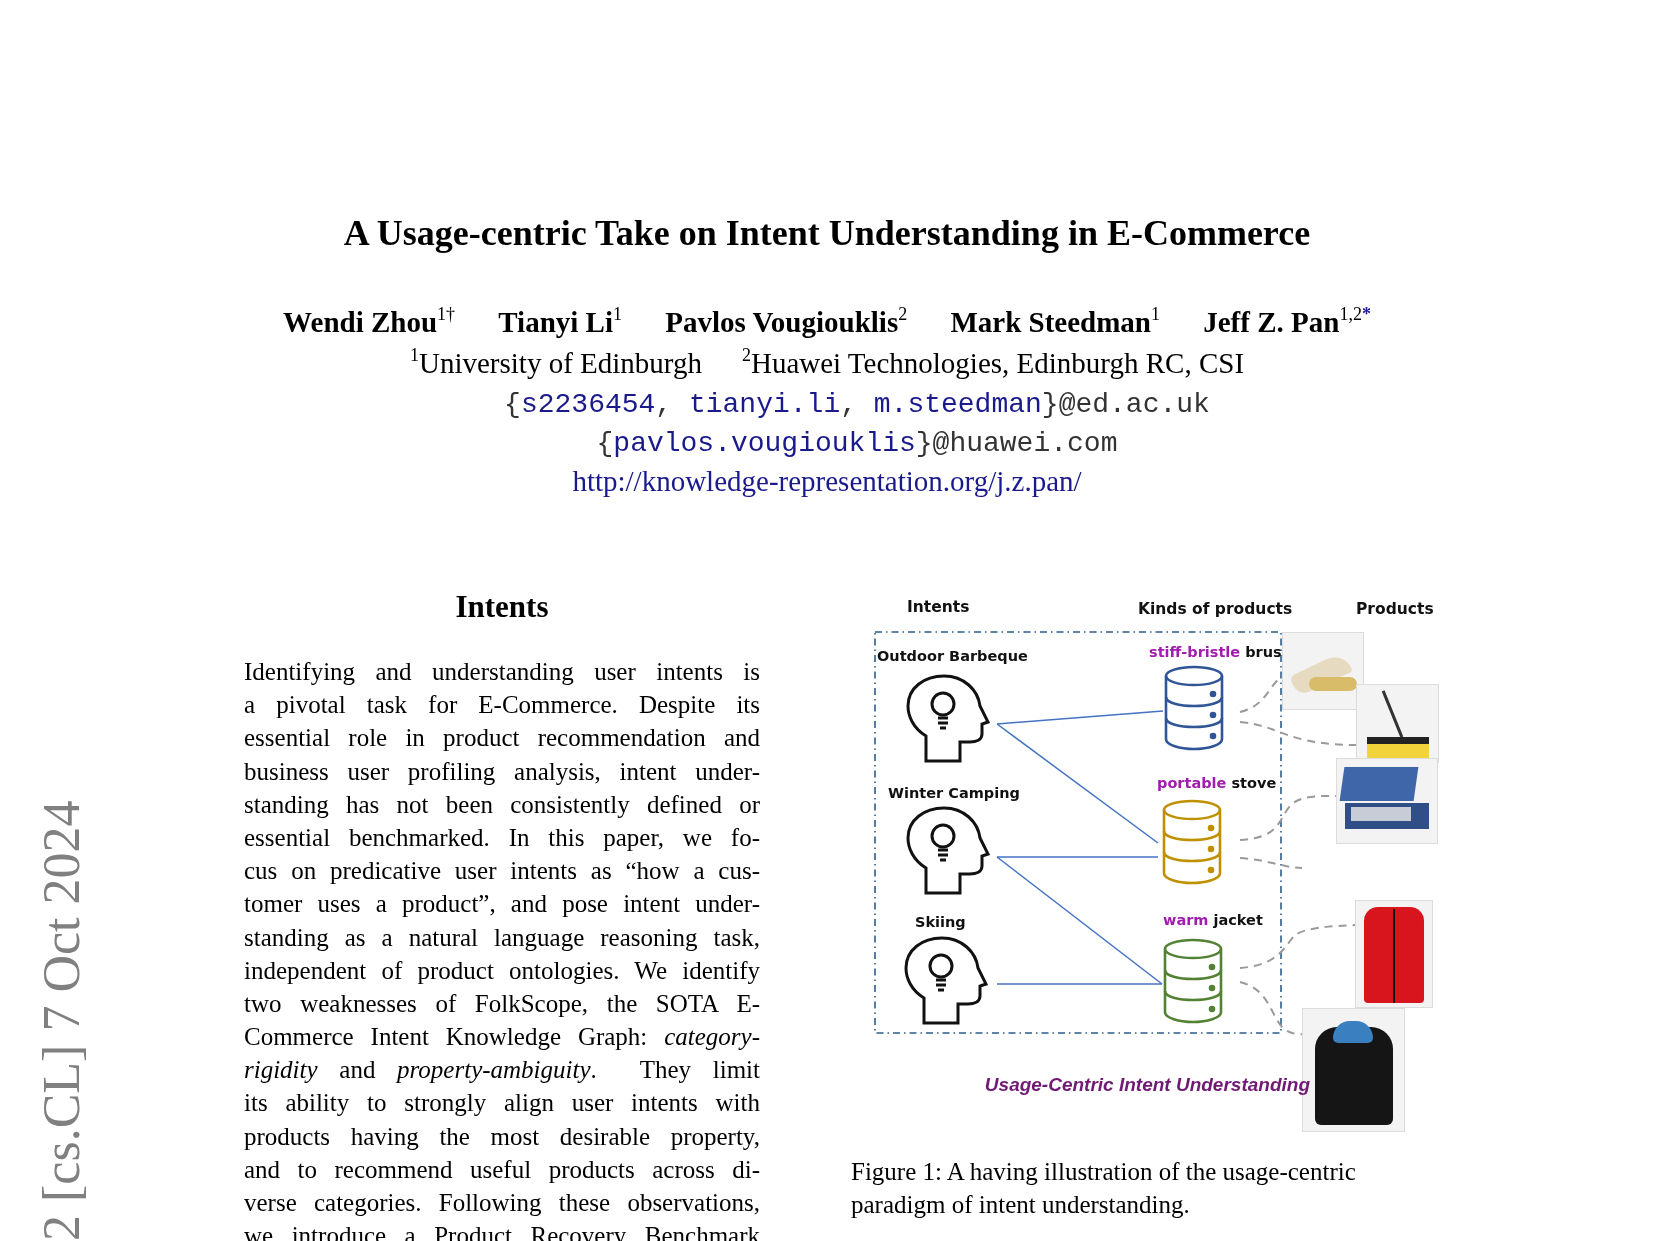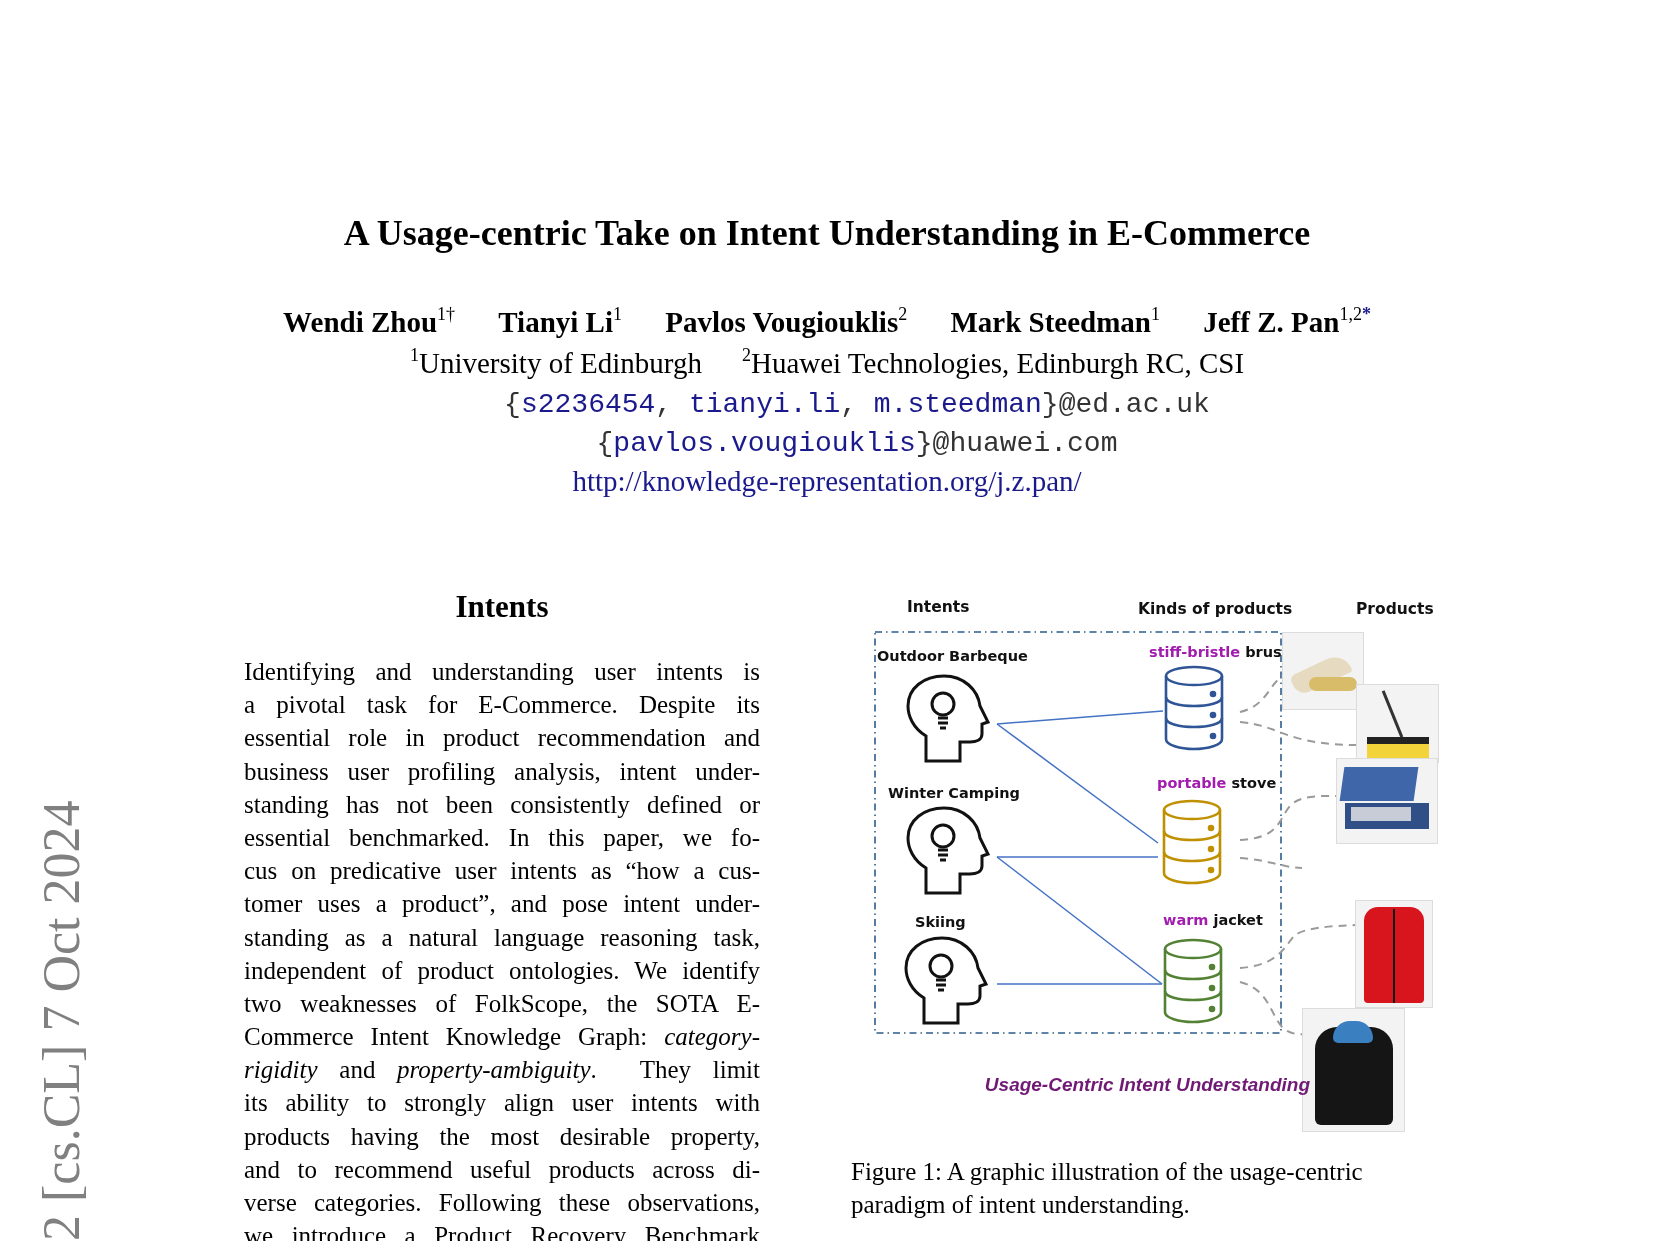--- a/index.html
+++ b/index.html
@@ -195,16 +195,16 @@
     <div style="position:absolute;left:37px;top:8px;width:2px;height:94px;background:#111;"></div>
   </div>
   <div class="prod" style="left:1302px;top:1008px;width:101px;height:122px;">
     <div style="position:absolute;left:12px;top:18px;width:78px;height:98px;background:#151515;border-radius:22px 22px 6px 6px;"></div>
     <div style="position:absolute;left:30px;top:12px;width:40px;height:22px;background:#3a7fc0;border-radius:20px 20px 6px 6px;"></div>
   </div>
 
   <div class="abs fig-sub">Usage-Centric Intent Understanding</div>
 
   <div class="abs caption">
-    <span class="ln">Figure 1:  A graphic illustration of the usage-centric</span>
+    <span class="ln">Figure 1:  A having illustration of the usage-centric</span>
     <span class="ln">paradigm of intent understanding.</span>
   </div>
 </div>
 
 </body></html>

